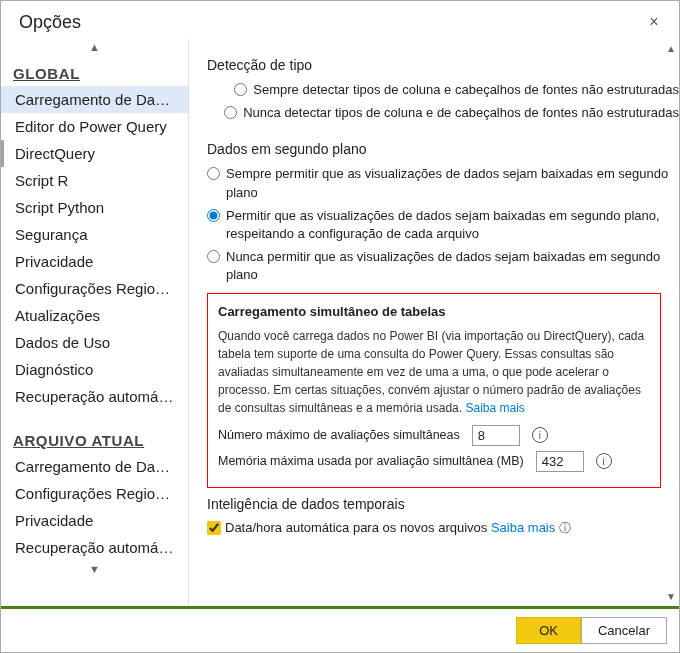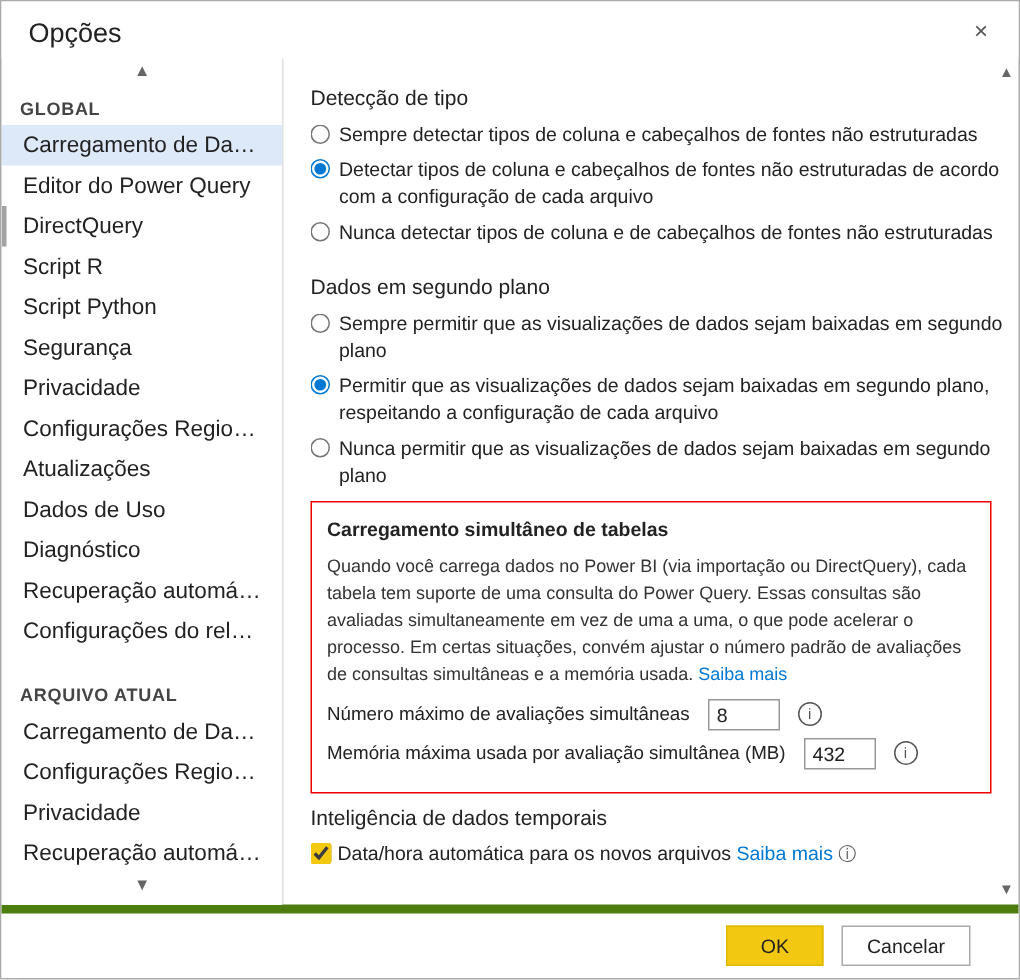--- a/index.html
+++ b/index.html
@@ -55,25 +55,26 @@
     
     .sidebar {
       width: 188px;
       min-width: 188px;
       border-right: 1px solid #e0e0e0;
       overflow-y: auto;
       background: #fff;
       padding-bottom: 10px;
     }
     .sidebar-section-label {
-      font-size: 12px;
+      font-size: 15px;
       font-weight: 700;
       color: #444;
       padding: 10px 12px 4px 12px;
       letter-spacing: 0.04em;
+      text-decoration: underline;
     }
     .sidebar-item {
       padding: 5px 12px 5px 14px;
       cursor: pointer;
       color: #222;
       font-size: 15px;
       white-space: nowrap;
       overflow: hidden;
       text-overflow: ellipsis;
     }
@@ -106,20 +107,21 @@
       margin-bottom: 4px;
     }
     .radio-item {
       display: flex;
       align-items: flex-start;
       margin-bottom: 5px;
       gap: 6px;
       font-size: 13px;
       color: #222;
       line-height: 1.4;
+      justify-content: flex-end;
     }
     .radio-item input[type=radio] {
       margin-top: 2px;
       flex-shrink: 0;
       accent-color: #0078d4;
     }
     .section-divider {
       height: 10px;
     }
     
@@ -189,25 +191,25 @@
       accent-color: #f2c811;
       width: 14px;
       height: 14px;
     }
     .checkbox-label a {
       color: #0078d4;
       text-decoration: none;
     }
     
     .dialog-footer {
-      border-top: 6px solid #4d7c0f;
-      padding: 8px 32px;
+      border-top: 3px solid #4d7c0f;
+      padding: 8px 12px;
       display: flex;
       justify-content: flex-end;
-      gap: 12px;
+      gap: 0;
       background: #fff;
     }
     .btn-ok {
       background: #f2c811;
       border: 1px solid #e0b800;
       color: #222;
       font-size: 13px;
       padding: 5px 22px;
       cursor: pointer;
       font-weight: 400;
@@ -251,21 +253,20 @@
       <div class="sidebar-item active">DirectQuery</div>
       <div class="sidebar-item">Script R</div>
       <div class="sidebar-item">Script Python</div>
       <div class="sidebar-item">Segurança</div>
       <div class="sidebar-item">Privacidade</div>
       <div class="sidebar-item">Configurações Regionais</div>
       <div class="sidebar-item">Atualizações</div>
       <div class="sidebar-item">Dados de Uso</div>
       <div class="sidebar-item">Diagnóstico</div>
       <div class="sidebar-item">Recuperação automática</div>
-      <div class="sidebar-item">Configurações do relatório</div>
 
       <div style="height:12px;"></div>
       <div class="sidebar-section-label">ARQUIVO ATUAL</div>
 
       <div class="sidebar-item">Carregamento de Dados</div>
       <div class="sidebar-item">Configurações Regionais</div>
       <div class="sidebar-item">Privacidade</div>
       <div class="sidebar-item">Recuperação automática</div>
 
       <div class="chevron-down">▼</div>
@@ -276,24 +277,20 @@
       <div style="position:absolute;right:0;top:0;width:16px;height:100%;display:flex;flex-direction:column;justify-content:space-between;align-items:center;padding:4px 0;">
         <span style="font-size:10px;color:#666;cursor:pointer;">▲</span>
         <span style="font-size:10px;color:#666;cursor:pointer;">▼</span>
       </div>
 
       <div class="section-title">Detecção de tipo</div>
       <div class="radio-group">
         <label class="radio-item">
           <input type="radio" name="typedet" style="">
           <span>Sempre detectar tipos de coluna e cabeçalhos de fontes não estruturadas</span>
-        </label>
-        <label class="radio-item">
-          <input type="radio" name="typedet" checked="" style="">
-          <span>Detectar tipos de coluna e cabeçalhos de fontes não estruturadas de acordo com a configuração de cada arquivo</span>
         </label>
         <label class="radio-item">
           <input type="radio" name="typedet" style="">
           <span>Nunca detectar tipos de coluna e de cabeçalhos de fontes não estruturadas</span>
         </label>
       </div>
 
       <div class="section-divider"></div>
 
       <div class="section-title">Dados em segundo plano</div>

